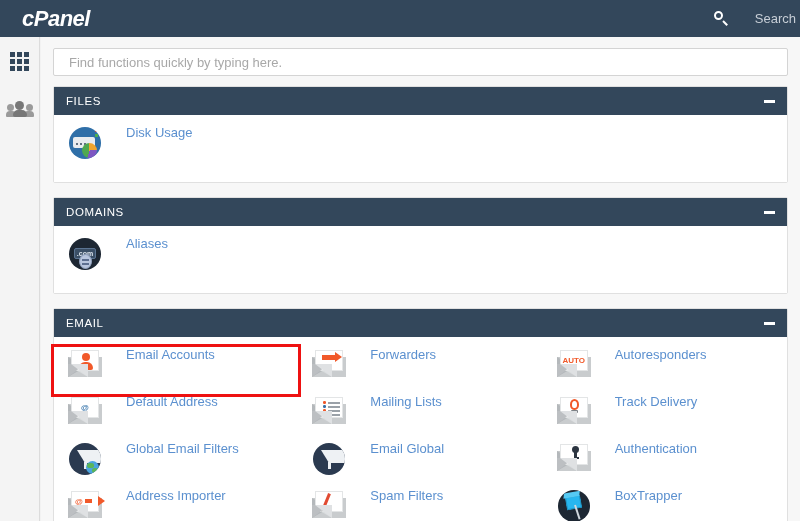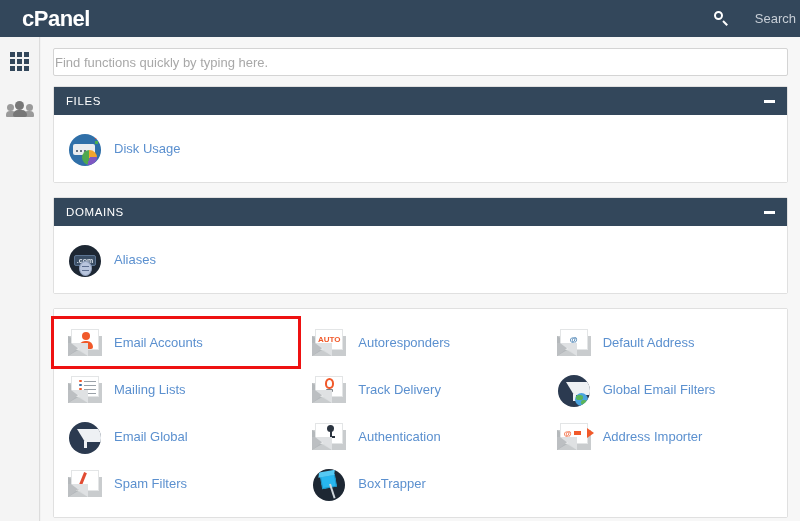--- a/index.html
+++ b/index.html
@@ -30,20 +30,21 @@
     display: flex;
     align-items: center;
   }
   .brand {
     width: 120px;
     padding-left: 22px;
     box-sizing: border-box;
     color: #ffffff;
     font-size: 22px;
     font-weight: bold;
+    font-style: italic;
     letter-spacing: -0.5px;
     line-height: 1;
   }
   .topbar-spacer { flex: 1; }
   .topsearch {
     display: flex;
     align-items: center;
     height: 37px;
     padding-right: 4px;
     gap: 26px;
@@ -136,21 +137,21 @@
   .searchwrap {
     padding: 11px 12px 10px 12px;
   }
   .searchbox {
     width: 100%;
     height: 28px;
     box-sizing: border-box;
     border: 1px solid #d4d4d4;
     background: #ffffff;
     border-radius: 2px;
-    padding: 0 1px;
+    padding: 0 15px;
     font-family: "Liberation Sans", sans-serif;
     font-size: 13px;
     color: #444;
     outline: none;
   }
   .searchbox::placeholder { color: #a8a8a8; }
 
   .section {
     margin: 0 12px 14px 12px;
     background: #ffffff;
@@ -182,24 +183,23 @@
     background: #ffffff;
   }
   .tile-row {
     display: flex;
     flex-wrap: wrap;
   }
   .tile {
     width: 33.333%;
     box-sizing: border-box;
     display: flex;
-    align-items: center;
     height: 47px;
     padding-left: 12px;
-    gap: 10px;
+    gap: 22px;
     text-decoration: none;
   }
   .tile-label {
     color: #5b90cf;
     font-size: 13px;
     white-space: nowrap;
   }
   .tile.highlighted {
     outline: 3px solid #ee1111;
     outline-offset: 0;
@@ -615,39 +615,58 @@
                 <span class="al-badge"></span>
               </span>
             </span>
             <span class="tile-label">Aliases</span>
           </a>
         </div>
       </div>
     </div>
 
     <div class="section">
+      <div class="section-head">
+        <span class="section-title">EMAIL</span>
+        <span class="collapse-btn"></span>
+      </div>
       <div class="section-body">
         <div class="tile-row">
 
           <a class="tile highlighted" href="#">
             <span class="icon">
               <span class="env">
                 <span class="back"></span>
                   <span class="flapL"></span>
                   <span class="flapR"></span>
                 <span class="sheet">
                     <span class="person-glyph"></span>
                   </span>
                 <span class="foldL"></span>
                   <span class="foldR"></span>
               </span>
             </span>
             <span class="tile-label">Email Accounts</span>
           </a>
 
+          <a class="tile" href="#">
+            <span class="icon">
+              <span class="env">
+                <span class="back"></span>
+                  <span class="flapL"></span>
+                  <span class="flapR"></span>
+                <span class="sheet">
+                    <span class="arrow-right"></span>
+                  </span>
+                <span class="foldL"></span>
+                  <span class="foldR"></span>
+              </span>
+            </span>
+            <span class="tile-label">Forwarders</span>
+          </a>
 
           <a class="tile" href="#">
             <span class="icon">
               <span class="env">
                 <span class="back"></span>
                   <span class="flapL"></span>
                   <span class="flapR"></span>
                 <span class="sheet">
                     <span class="sheet-inner g-auto">AUTO</span>
                   </span>

